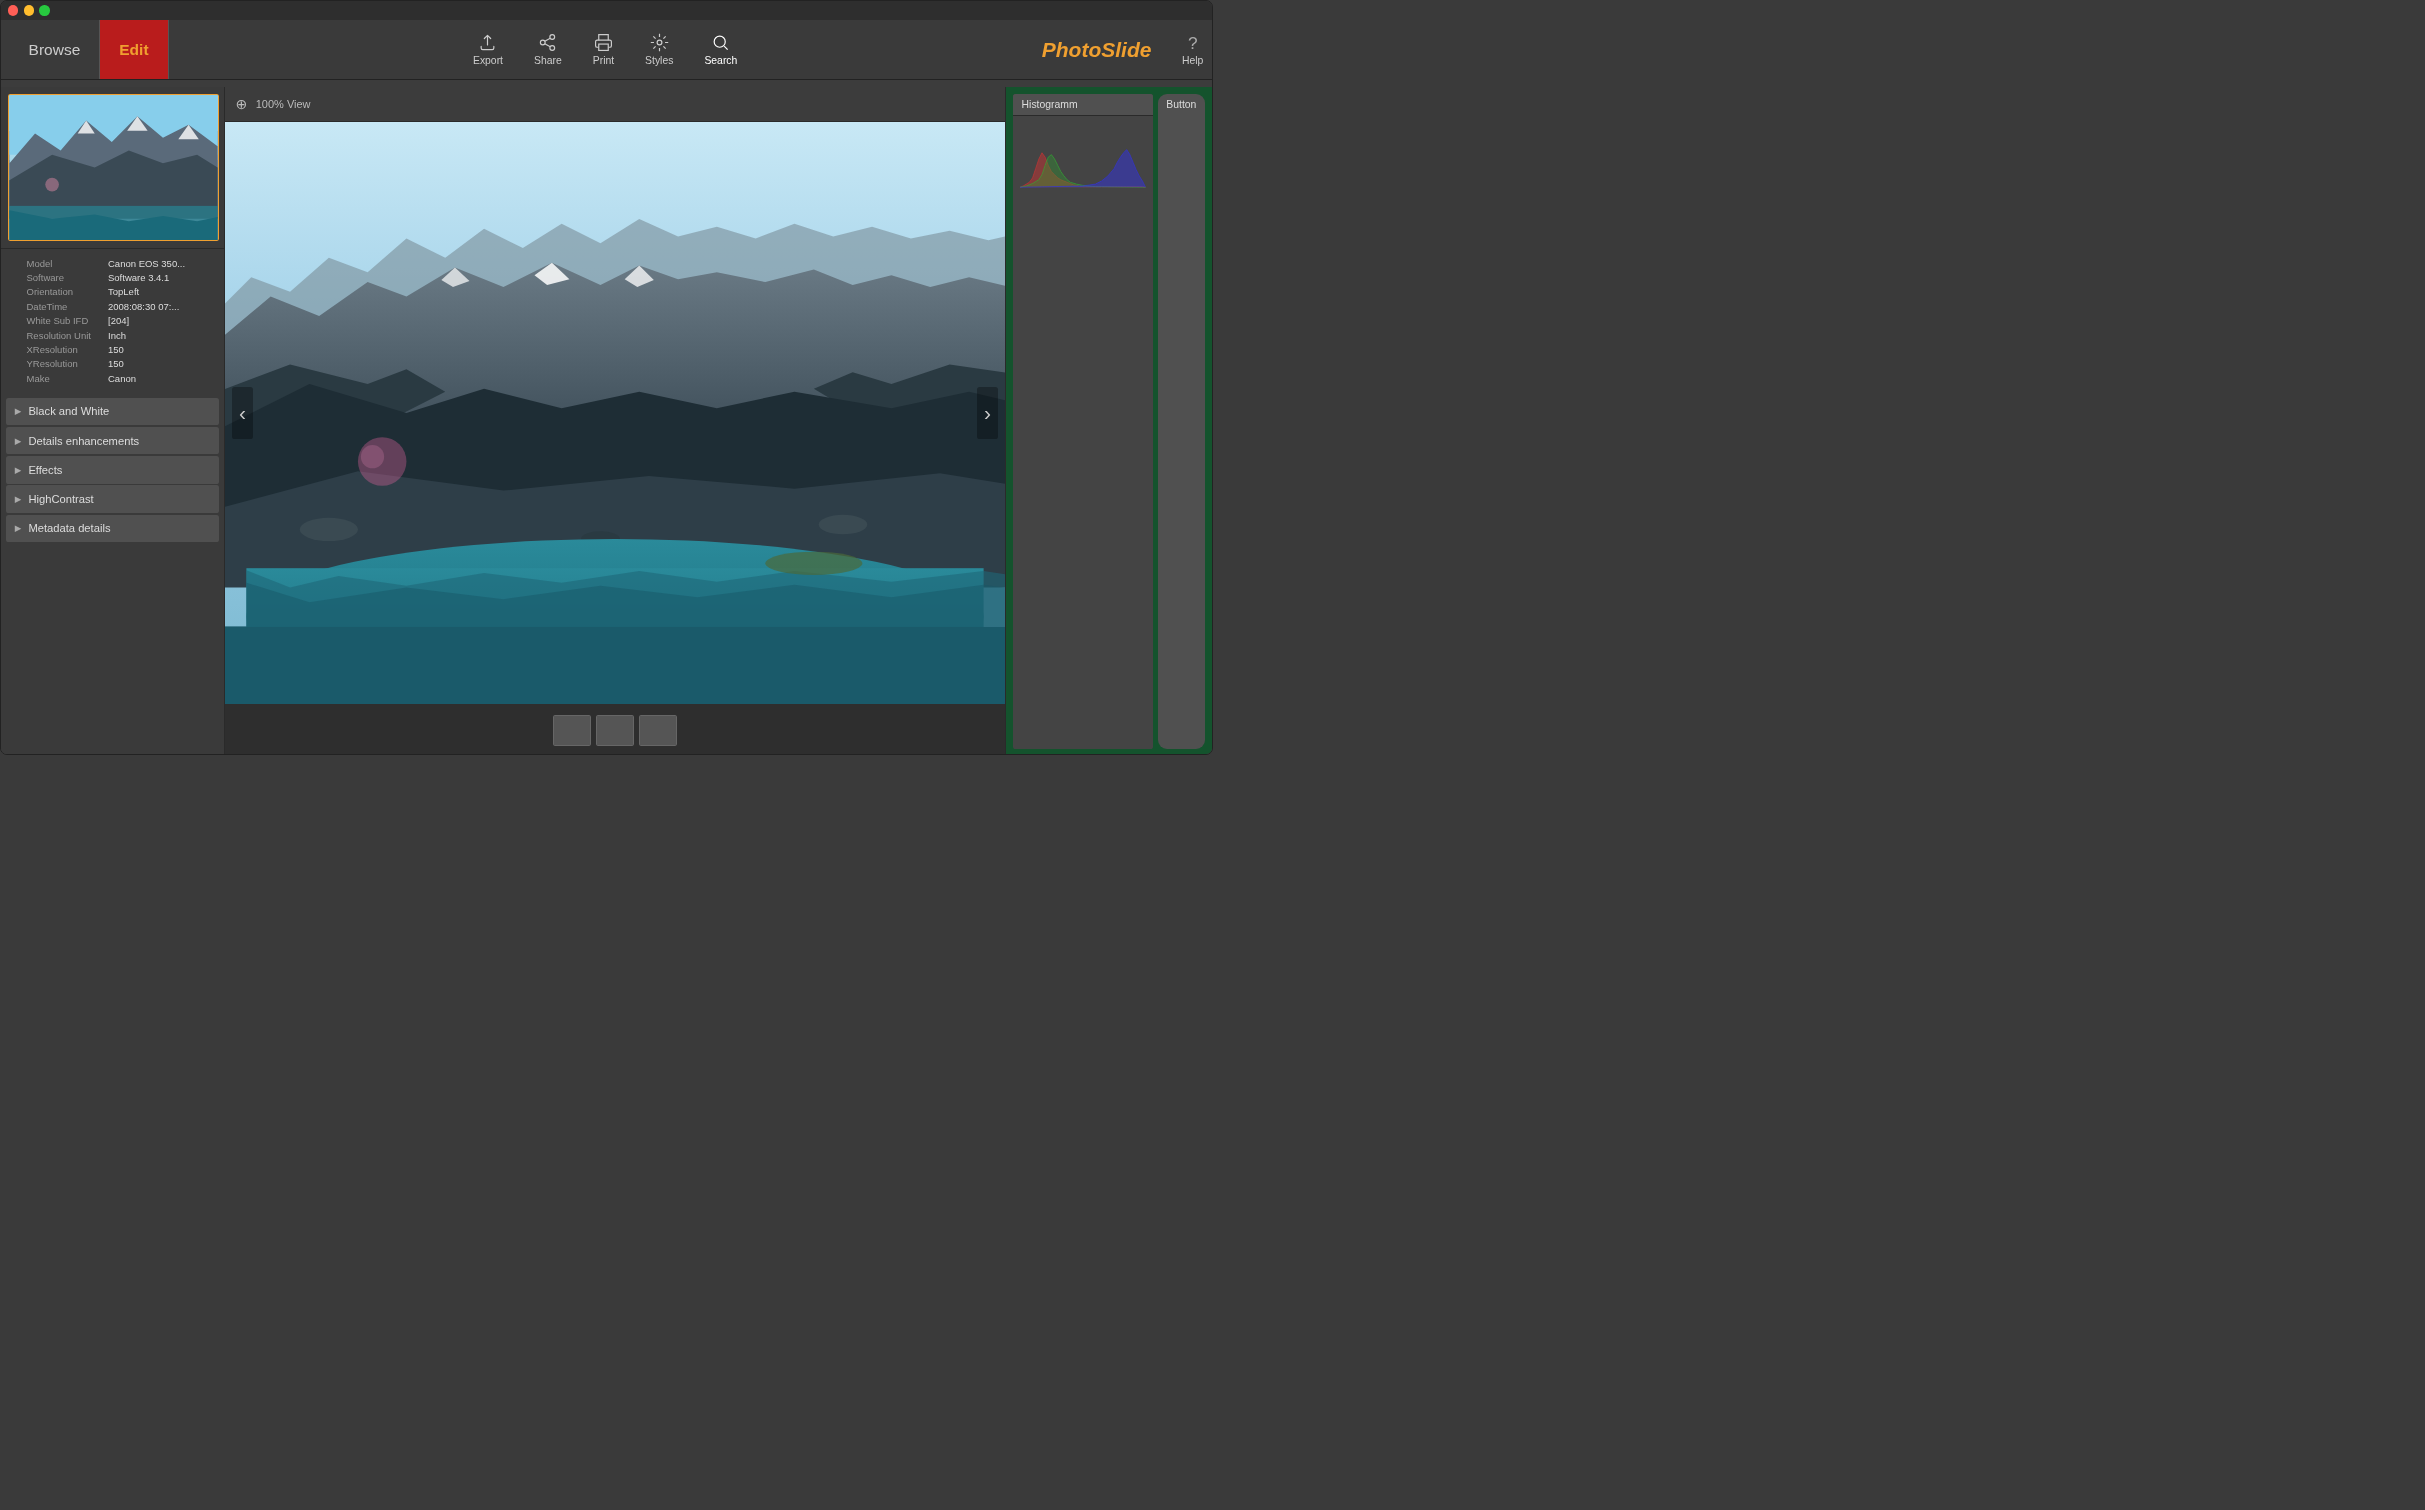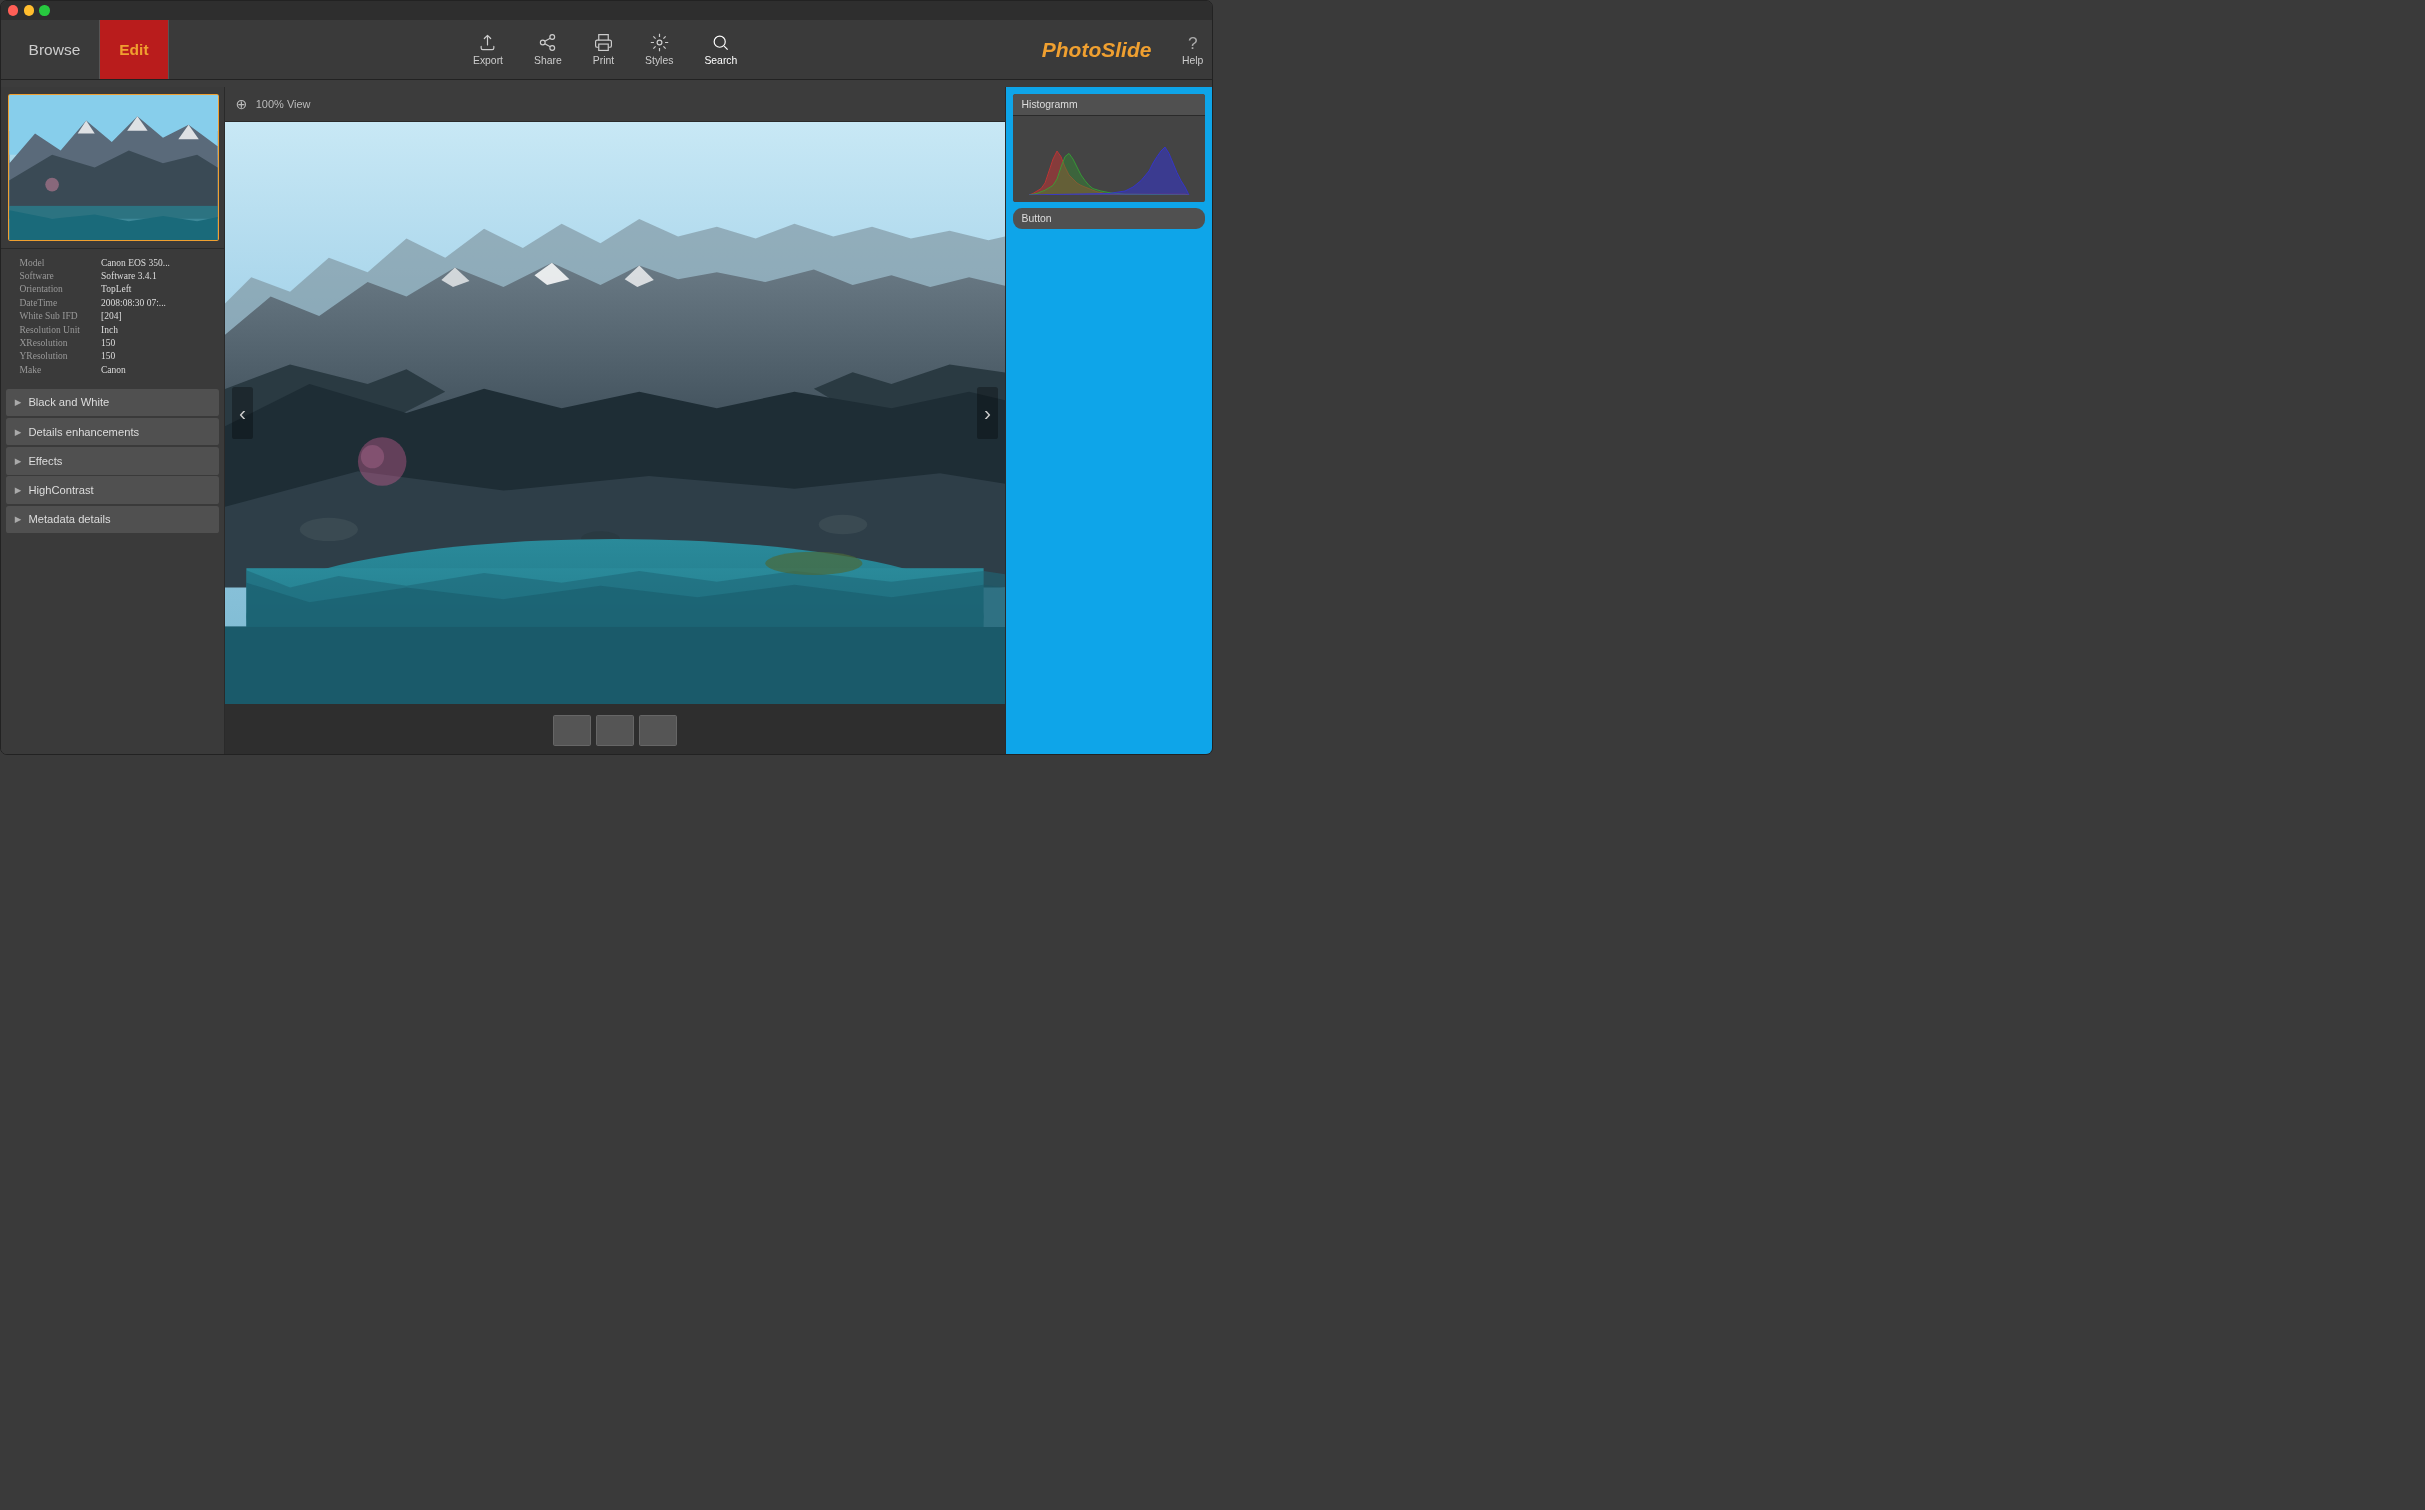--- a/index.html
+++ b/index.html
@@ -155,26 +155,25 @@
         #87ceeb 0%, #87ceeb 25%,
         #708090 25%, #708090 45%,
         #4a5568 45%, #4a5568 55%,
         #2c7a7b 55%, #2c7a7b 70%,
         #3d5a6b 70%, #3d5a6b 100%
       );
       position: relative;
     }
 
     .metadata-list {
-      padding: 7px 15px;
+      padding: 7px 22px;
       font-size: 9.5px;
       color: #bbb;
       overflow-y: auto;
       flex: 0 0 auto;
-      font-family: Liberation Serif, serif;
     }
     .metadata-row {
       display: flex;
       gap: 3.5px;
       padding: 1.7px 3.5px;
     }
     .meta-key {
       color: #999;
       min-width: 78px;
       font-size: 9.5px;
@@ -282,24 +281,24 @@
       height: 31px;
       background: #555;
       border: 0.9px solid #666;
       border-radius: 1.7px;
       cursor: pointer;
     }
 
     
     .right-panel {
       width: 207px;
-      background: #0ea5e9;
+      background: #14532d;
       border-left: 0.9px solid #2a2a2a;
       display: flex;
-      flex-direction: column;
+      flex-direction: row;
       padding: 7px;
       gap: 5.2px;
     }
     .histogram-panel {
       background: #444;
       border-radius: 2.6px;
       overflow: hidden;
     }
     .panel-header {
       background: #505050;

